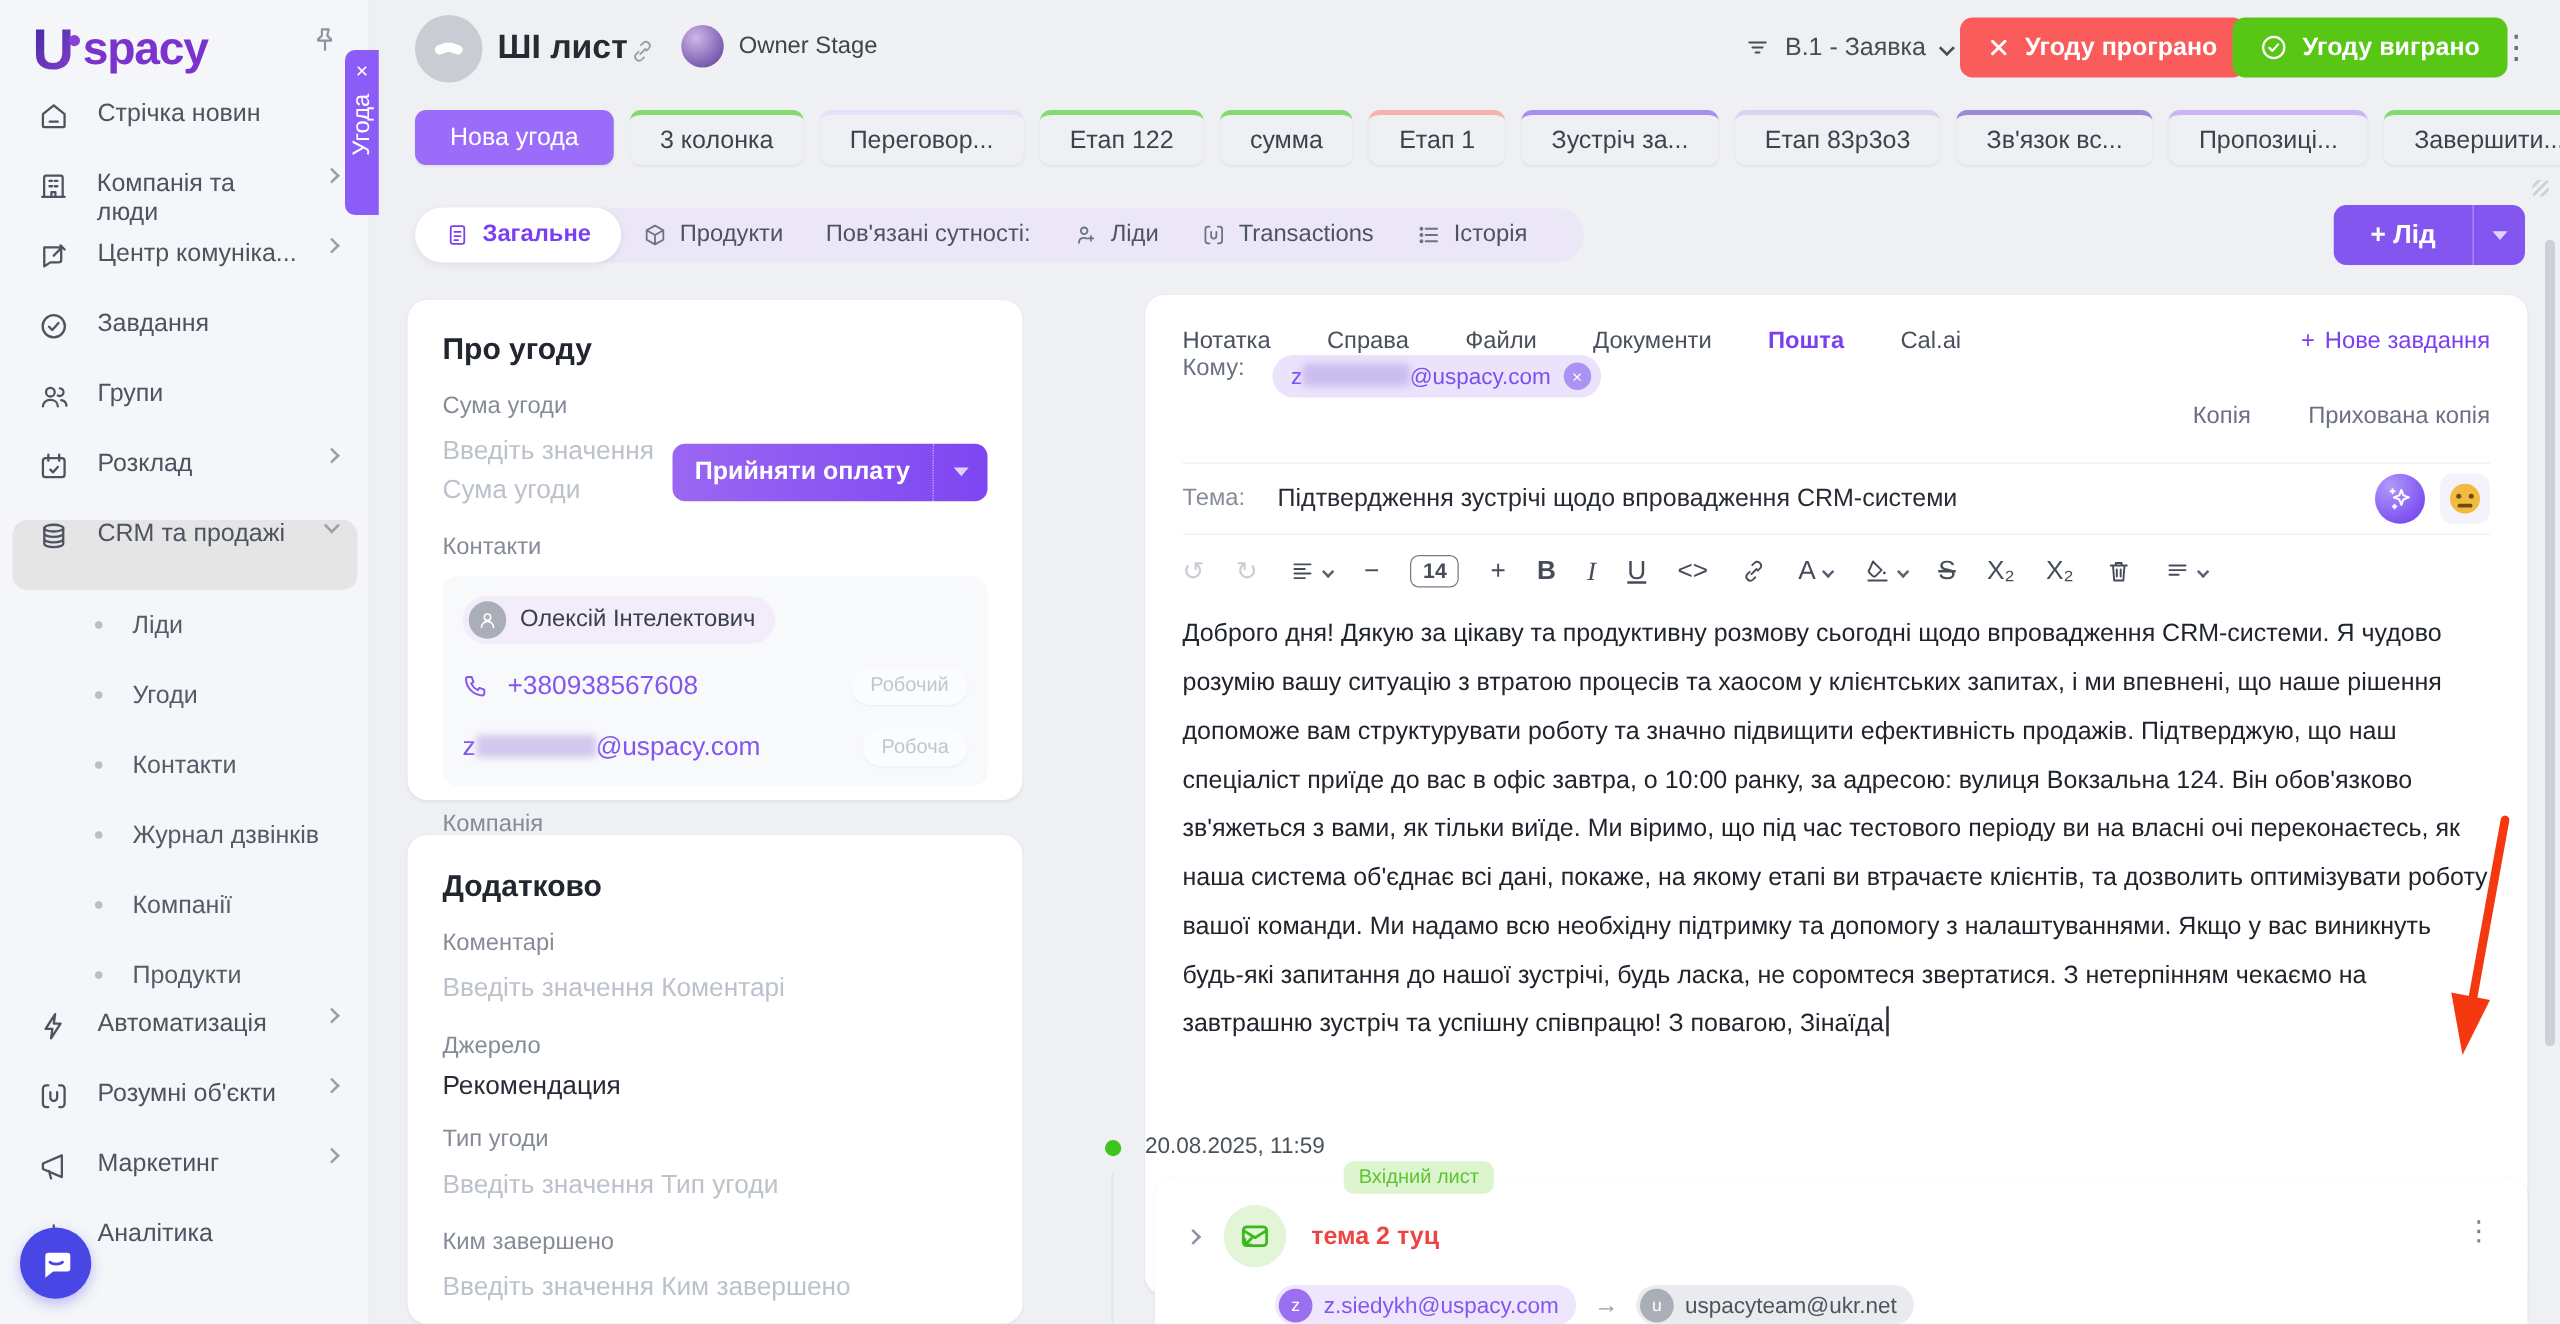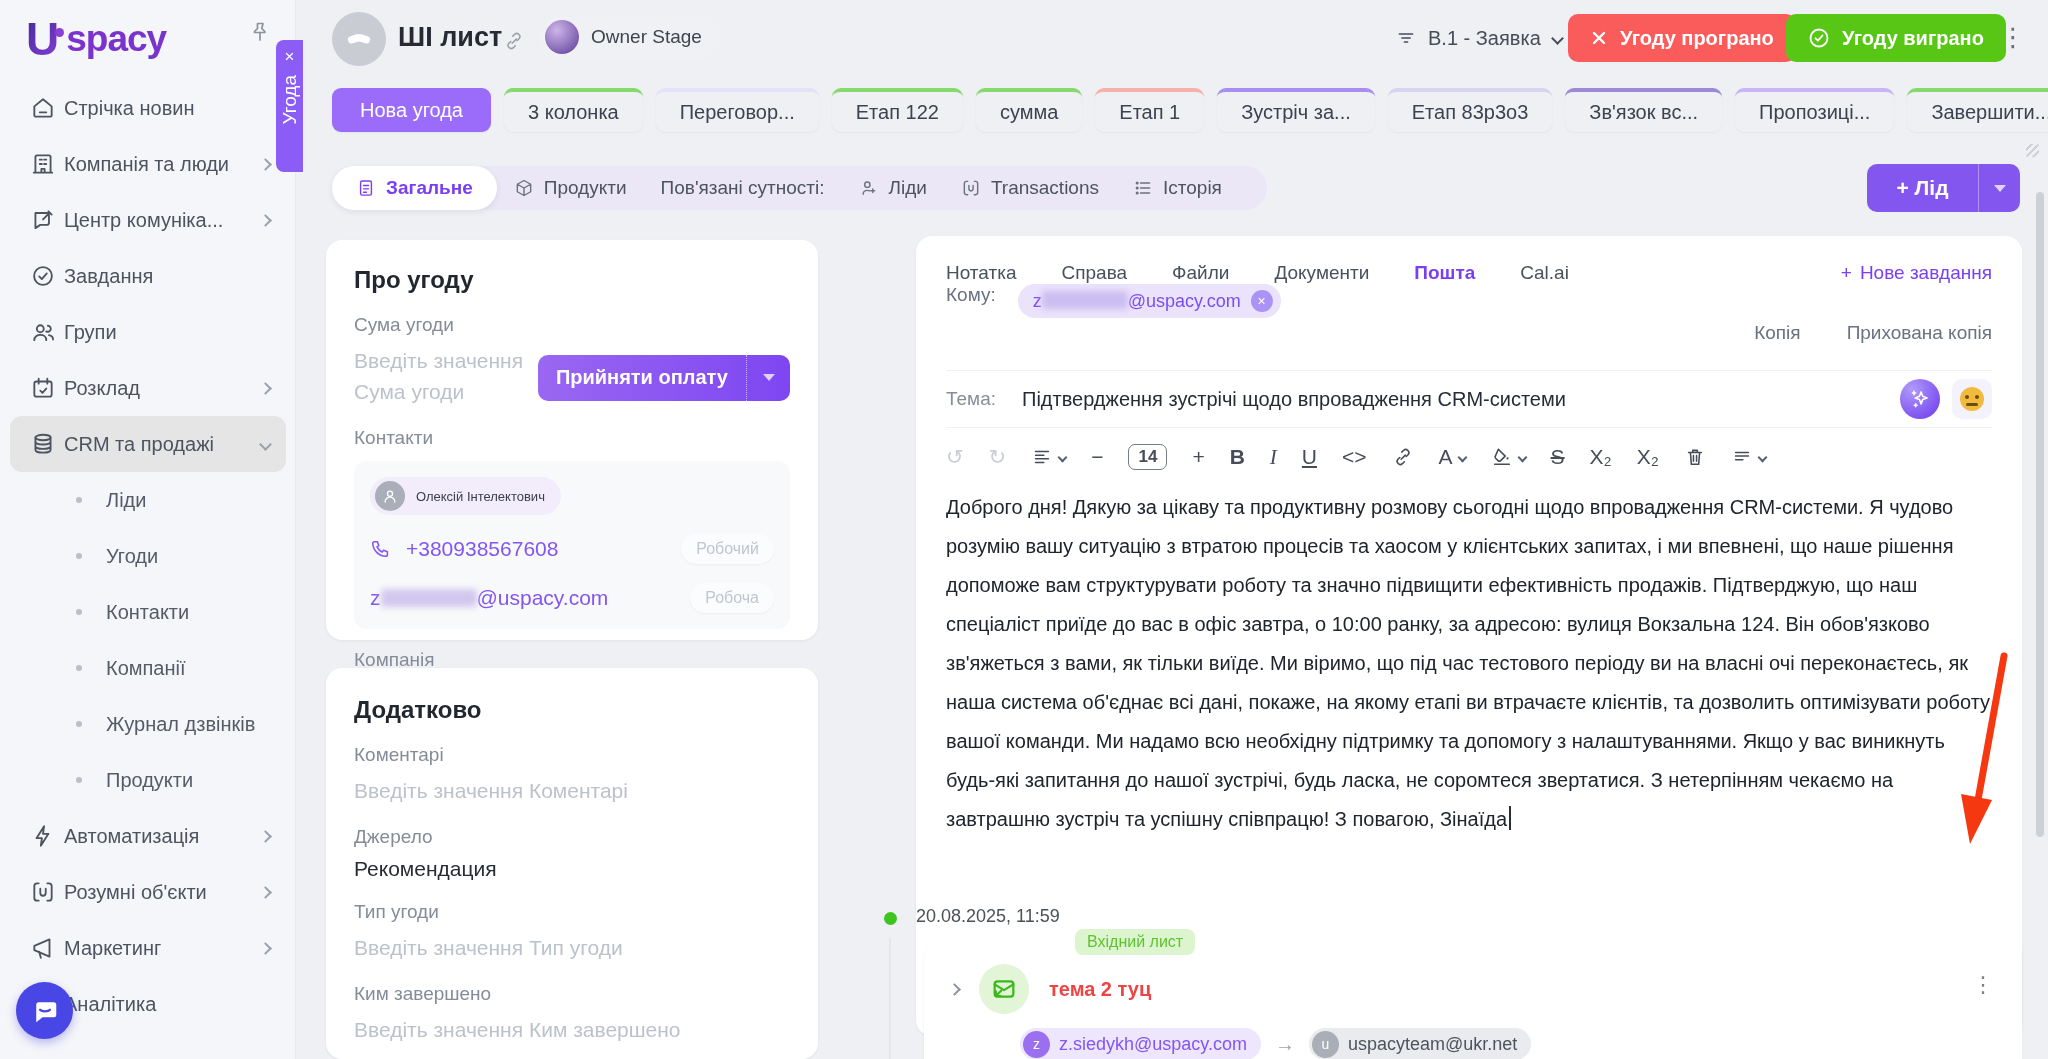--- a/index.html
+++ b/index.html
@@ -9,21 +9,21 @@
 #sidebar{position:absolute;left:0;top:0;width:296px;height:1059px;background:#f5f6f9;border-right:1px solid #e7e9ee}
 .logo{position:absolute;left:26px;top:12px;display:flex;align-items:center}
 .logo-mark{font-size:46px;font-weight:800;background:linear-gradient(135deg,#3d2a96,#8b3fd6);-webkit-background-clip:text;background-clip:text;color:transparent;letter-spacing:-2px}
 .logo-dot{width:9px;height:9px;border-radius:50%;background:#8b3fd6;margin:-14px 2px 0 -2px}
 .logo-name{font-size:37px;font-weight:700;color:#7a33cc;letter-spacing:-1px}
 .pin{position:absolute;left:248px;top:20px;color:#8d939e}
 .ribbon{position:absolute;left:276px;top:40px;width:27px;height:132px;background:#8b5cf6;border-radius:8px 0 0 8px;z-index:6;display:flex;flex-direction:column;align-items:center;padding-top:8px;color:#fff}
 .ribbon .x{font-size:17px;line-height:1}
 .ribbon .vtext{writing-mode:vertical-rl;transform:rotate(180deg);font-size:19px;margin-top:10px}
 #nav{position:absolute;top:80px;left:0;width:296px}
-.nav-item{height:56px;display:flex;align-items:center;gap:8px;padding:0 26px 0 30px;font-size:20px;color:#4d5460;position:relative}
+.nav-item{height:56px;display:flex;align-items:flex-start;gap:22px;padding:0 26px 0 30px;font-size:20px;color:#4d5460;position:relative}
 .nav-item .chev{margin-left:auto;color:#9aa0ab}
 .nav-item.active{background:#e5e5e5;border-radius:12px;margin:0 10px;padding:0 16px 0 20px}
 .nav-sub{height:56px;display:flex;align-items:center;gap:24px;padding-left:76px;font-size:20px;color:#555c68}
 .dot{width:6px;height:6px;border-radius:50%;background:#b9bec8;flex:none}
 .chev{width:9px;height:9px;border-right:2px solid currentColor;border-bottom:2px solid currentColor;flex:none}
 .chev.r{transform:rotate(-45deg)}
 .chev.d{transform:rotate(45deg)}
 .chat-fab{position:absolute;left:16px;top:982px;width:57px;height:57px;border-radius:50%;background:#4846e5;display:flex;align-items:center;justify-content:center;box-shadow:0 4px 10px rgba(72,70,229,.35)}
 
 .deal-avatar{position:absolute;left:332px;top:12px;width:54px;height:54px;border-radius:50%;background:#c9ccd3;display:flex;align-items:center;justify-content:center;color:#fff}
@@ -59,21 +59,21 @@
 .f-label{font-size:19px;color:#858c98;margin-top:20px}
 .f-ph{font-size:21px;color:#bcc2cb;line-height:31px;margin-top:9px}
 .f-val{font-size:21px;color:#262b35;margin-top:9px}
 .amount-row{display:flex;justify-content:space-between;align-items:center}
 .btn-pay{height:46px;border-radius:10px;background:linear-gradient(90deg,#9a67f2,#7e46f2);color:#fff;display:flex;align-items:center;margin-top:12px}
 .btn-pay .lab{padding:0 18px;font-size:20px;font-weight:600}
 .btn-pay .split{width:44px;height:100%;border-left:1px dotted rgba(255,255,255,.6);display:flex;align-items:center;justify-content:center}
 .contact-panel{background:#f8f9fb;border-radius:12px;padding:16px;margin-top:12px}
 .c-chip{display:inline-flex;align-items:center;gap:11px;background:#f2ecfb;border-radius:20px;padding:4px 16px 4px 5px}
 .c-chip .ava{width:30px;height:30px;border-radius:50%;background:#a9aeb8;display:flex;align-items:center;justify-content:center;color:#fff}
-.c-chip span{font-size:13px;color:#3a404b}
+.c-chip span{font-size:19px;color:#3a404b}
 .c-row{display:flex;align-items:center;gap:14px;margin-top:19px;color:#8456f0;font-size:21px}
 .badge-soft{margin-left:auto;background:#fbfcfd;border-radius:15px;padding:6px 15px;font-size:16px;color:#c0c6cf;box-shadow:0 1px 2px rgba(20,20,40,.05)}
 .blur{display:inline-block;height:18px;border-radius:3px;background:#d2c7ee;filter:blur(3px);vertical-align:-2px}
 
 #card-mail{left:916px;top:236px;width:1106px;height:800px;padding:26px 30px}
 .m-tabs{display:flex;align-items:center;gap:45px}
 .m-tab{font-size:19px;color:#4a505c}
 .m-tab.active{color:#7b3ff2;font-weight:600}
 .newtask{margin-left:auto;color:#7b3ff2;font-size:19px;display:flex;gap:8px;align-items:center}
 .to-row{display:flex;align-items:flex-start;gap:22px;}
@@ -200,25 +200,25 @@
     <div class="nav-sub">
         <span class="dot"></span>
         <span>Угоди</span>
       </div>
     <div class="nav-sub">
         <span class="dot"></span>
         <span>Контакти</span>
       </div>
     <div class="nav-sub">
         <span class="dot"></span>
-        <span>Компанії</span>
+        <span>Журнал дзвінків</span>
       </div>
     <div class="nav-sub">
         <span class="dot"></span>
-        <span>Журнал дзвінків</span>
+        <span>Компанії</span>
       </div>
     <div class="nav-sub">
         <span class="dot"></span>
         <span>Продукти</span>
       </div>
     <div class="nav-item">
       <svg class="ic" width="26" height="26" viewBox="0 0 24 24">
           <path d="M13 3 6 14h5l-1 7 7-11h-5z"></path>
         </svg>
       <span>Автоматизація</span>

